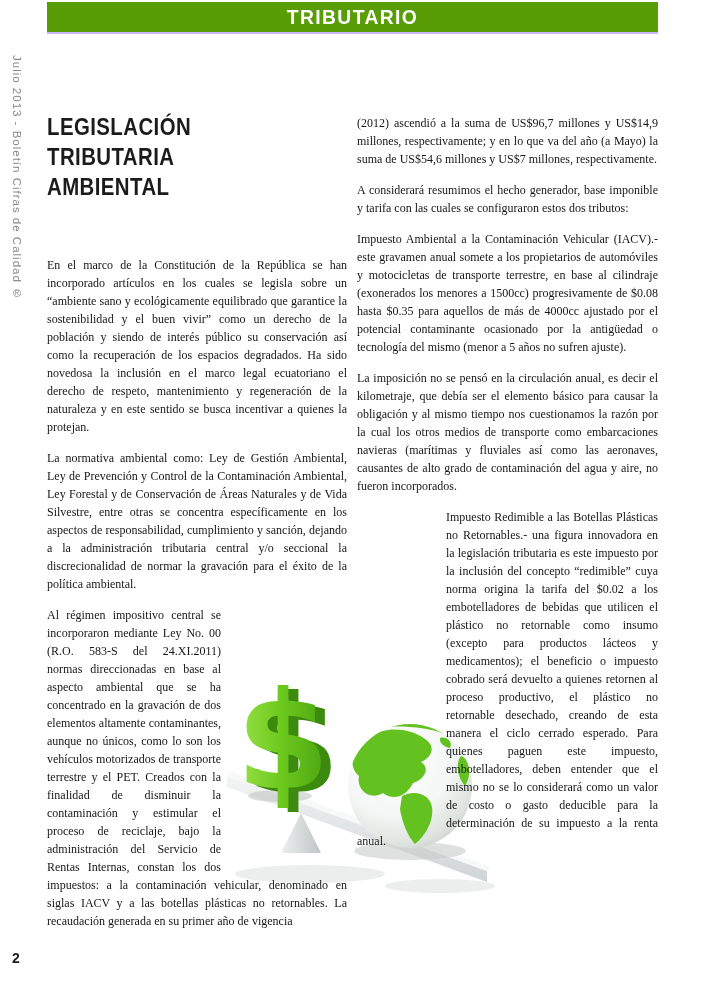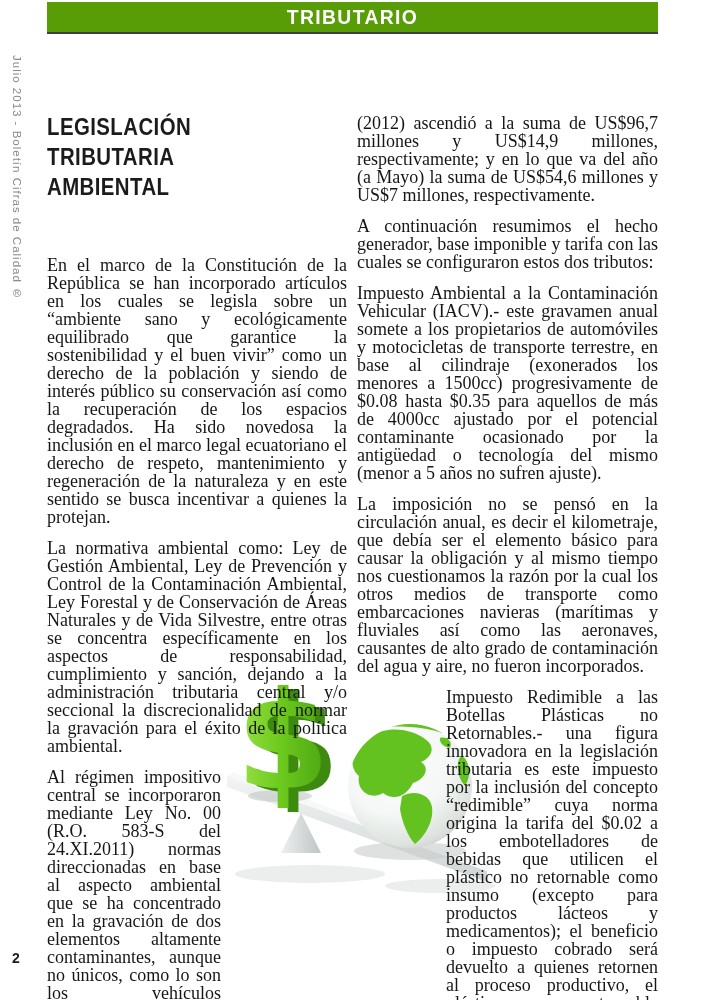--- a/index.html
+++ b/index.html
@@ -9,21 +9,21 @@
     width:706px;height:1000px;
     background:#ffffff;
     overflow:hidden;
     font-family:"Liberation Serif", serif;
     color:#161616;
   }
   
   .header-bar{
     position:absolute;left:47px;top:2px;width:611px;height:30px;
     display:flex;align-items:center;justify-content:center;
-    border-bottom:2px solid #404040;
+    border-bottom:2px solid #c4b5fd;
   }
   .header-title{
     color:#ffffff;
     font-family:"Liberation Sans", sans-serif;
     font-weight:700;font-size:21px;letter-spacing:1.5px;
     display:inline-block;transform:scaleX(0.92);
   }
   
   .sidebar-vertical{
     position:absolute;left:11px;top:55px;
@@ -45,21 +45,21 @@
     font-weight:700;font-size:24px;line-height:30px;color:#1b1b1b;
     transform:scaleX(0.85);transform-origin:left top;
     letter-spacing:0.5px;
   }
   
   .col{position:absolute;}
   .col-left{left:47px;top:256px;width:300px;}
   .col-right{left:357px;top:114px;width:301px;}
   .para{
     margin:0 0 13px 0;
-    font-size:18px;line-height:18px;
+    font-size:12px;line-height:18px;
     text-align:justify;
     hyphens:none;
   }
   .para b{font-weight:400;}
   
   .wrap-spacer-right{float:right;width:126px;height:252px;margin-top:18px;}
   .wrap-spacer-left{float:left;width:89px;height:270px;margin-top:54px;}
   
   .illustration{position:absolute;left:225px;top:650px;width:275px;height:248px;}
 </style>
@@ -134,21 +134,21 @@
     <p class="para">En el marco de la Constitución de la República se han incorporado artículos en los cuales se legisla sobre un “ambiente sano y ecológicamente equilibrado que garantice la sostenibilidad y el buen vivir” como un derecho de la población y siendo de interés público su conservación así como la recuperación de los espacios degradados. Ha sido novedosa la inclusión en el marco legal ecuatoriano el derecho de respeto, mantenimiento y regeneración de la naturaleza y en este sentido se busca incentivar a quienes la protejan.</p>
     <p class="para">La normativa ambiental como: Ley de Gestión Ambiental, Ley de Prevención y Control de la Contaminación Ambiental, Ley Forestal y de Conservación de Áreas Naturales y de Vida Silvestre, entre otras se concentra específicamente en los aspectos de responsabilidad, cumplimiento y sanción, dejando a la administración tributaria central y/o seccional la discrecionalidad de normar la gravación para el éxito de la política ambiental.</p>
     <p class="para">
       <span class="wrap-spacer-right"></span>
       <span>Al régimen impositivo central se incorporaron mediante Ley No. 00 (R.O. 583-S del 24.XI.2011) normas direccionadas en base al aspecto ambiental que se ha concentrado en la gravación de dos elementos altamente contaminantes, aunque no únicos, como lo son los vehículos motorizados de transporte terrestre y el PET. Creados con la finalidad de disminuir la contaminación y estimular el proceso de reciclaje, bajo la administración del Servicio de Rentas Internas, constan los dos impuestos: a la contaminación vehicular, denominado en siglas IACV y a las botellas plásticas no retornables. La recaudación generada en su primer año de vigencia</span>
     </p>
   </div>
 
   <div class="col col-right">
     <p class="para">(2012) ascendió a la suma de US$96,7 millones y US$14,9 millones, respectivamente; y en lo que va del año (a Mayo) la suma de US$54,6 millones y US$7 millones, respectivamente.</p>
-    <p class="para">A continuación resumimos el hecho generador, base imponible y tarifa con las cuales se configuraron estos dos tributos:</p>
+    <p class="para">A considerará resumimos el hecho generador, base imponible y tarifa con las cuales se configuraron estos dos tributos:</p>
     <p class="para">
       <b>Impuesto Ambiental a la Contaminación Vehicular (IACV).-</b><span> este gravamen anual somete a los propietarios de automóviles y motocicletas de transporte terrestre, en base al cilindraje (exonerados los menores a 1500cc) progresivamente de $0.08 hasta $0.35 para aquellos de más de 4000cc ajustado por el potencial contaminante ocasionado por la antigüedad o tecnología del mismo (menor a 5 años no sufren ajuste).</span>
     </p>
     <p class="para">La imposición no se pensó en la circulación anual, es decir el kilometraje, que debía ser el elemento básico para causar la obligación y al mismo tiempo nos cuestionamos la razón por la cual los otros medios de transporte como embarcaciones navieras (marítimas y fluviales así como las aeronaves, causantes de alto grado de contaminación del agua y aire, no fueron incorporados.</p>
     <p class="para">
       <span class="wrap-spacer-left"></span>
       <b>Impuesto Redimible a las Botellas Plásticas no Retornables.-</b><span> una figura innovadora en la legislación tributaria es este impuesto por la inclusión del concepto “redimible” cuya norma origina la tarifa del $0.02 a los embotelladores de bebidas que utilicen el plástico no retornable como insumo (excepto para productos lácteos y medicamentos); el beneficio o impuesto cobrado será devuelto a quienes retornen al proceso productivo, el plástico no retornable desechado, creando de esta manera el ciclo cerrado esperado. Para quienes paguen este impuesto, embotelladores, deben entender que el mismo no se lo considerará como un valor de costo o gasto deducible para la determinación de su impuesto a la renta anual.</span>
     </p>
   </div>
 

